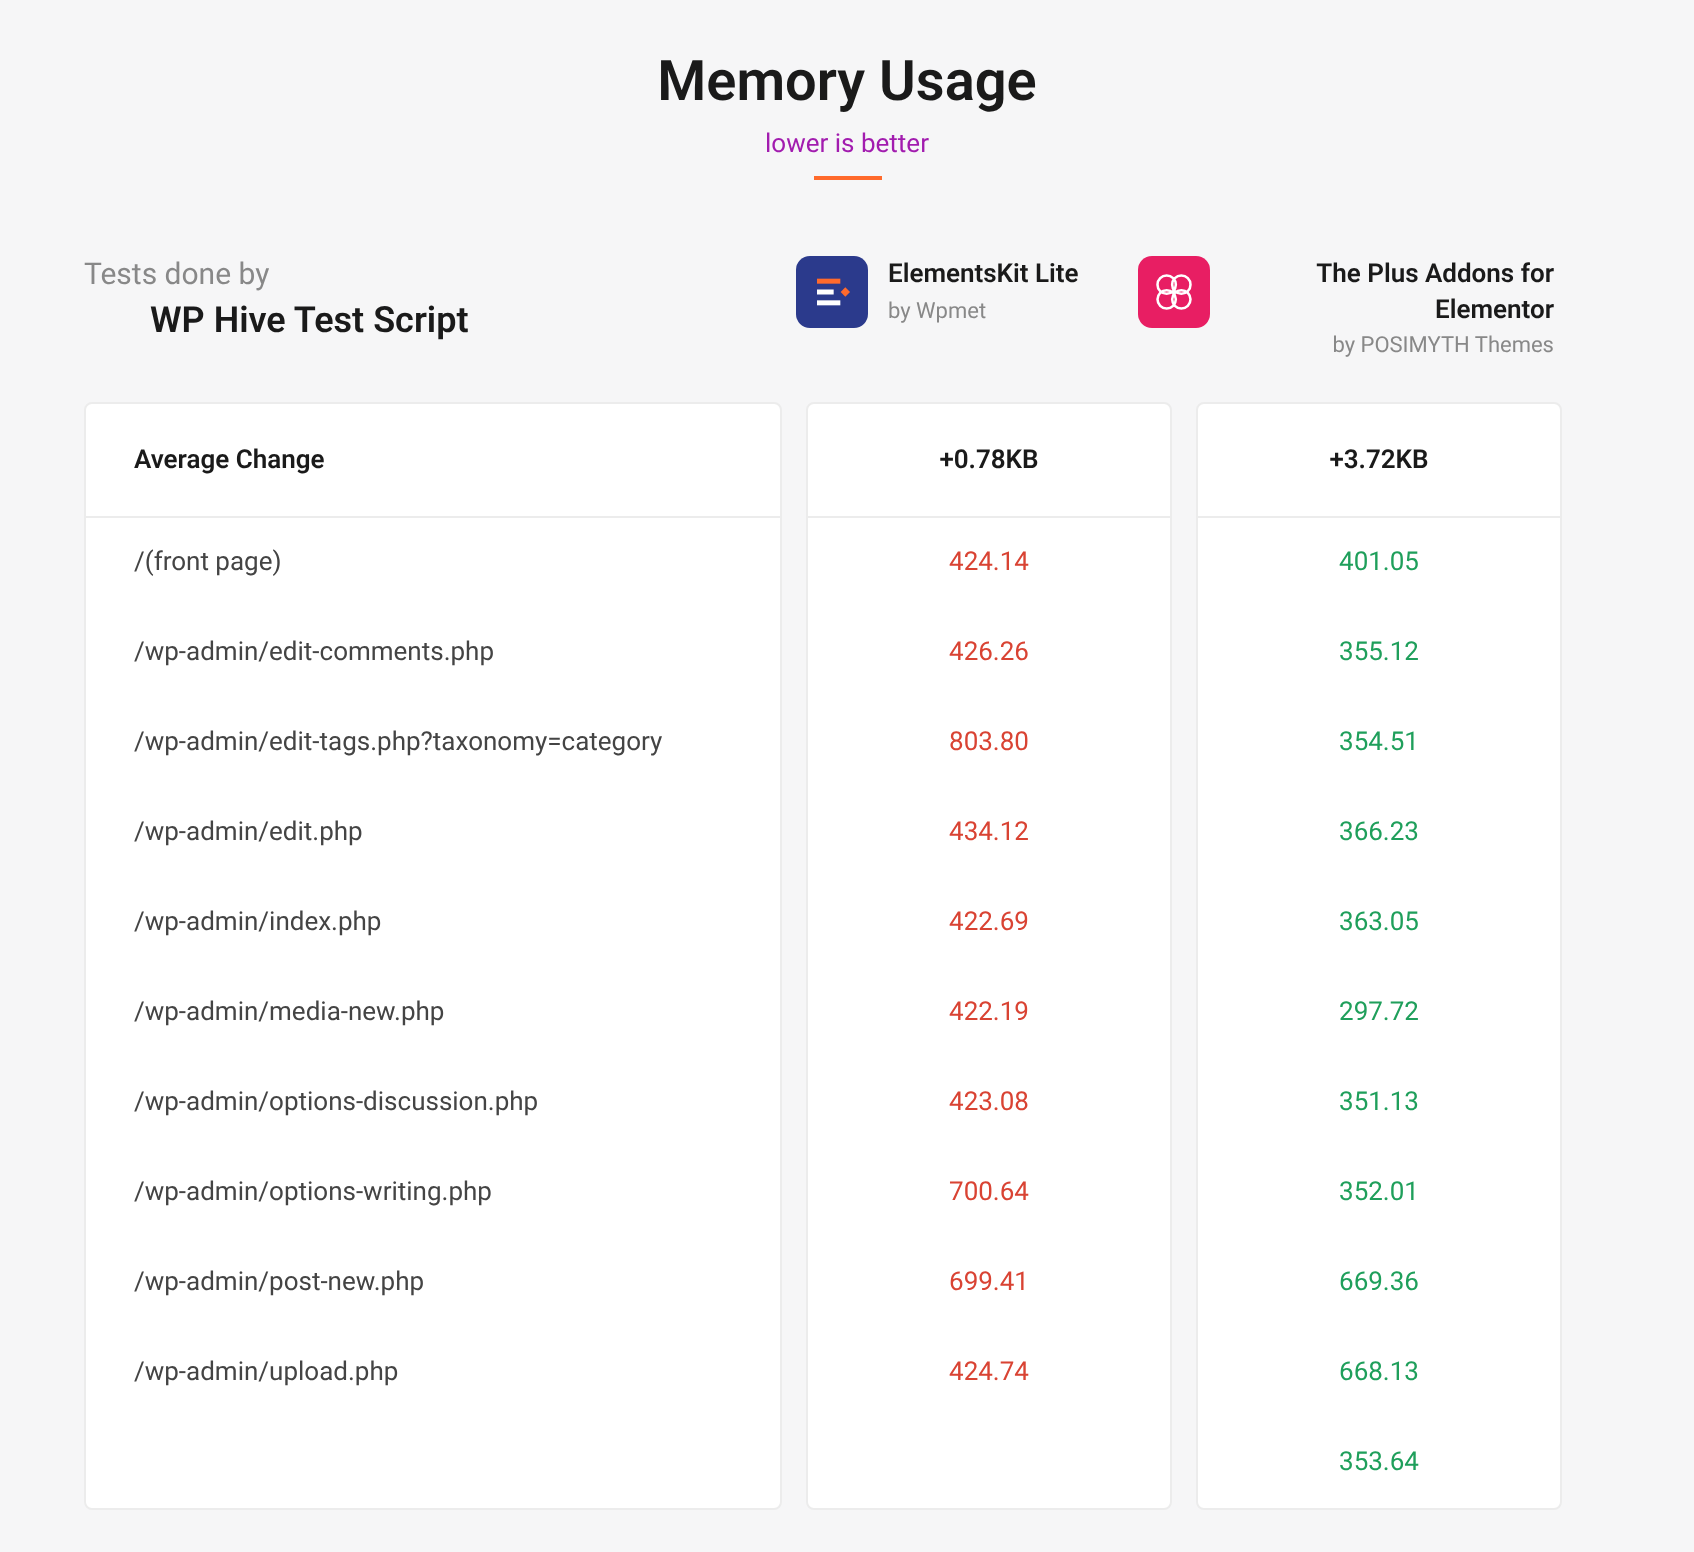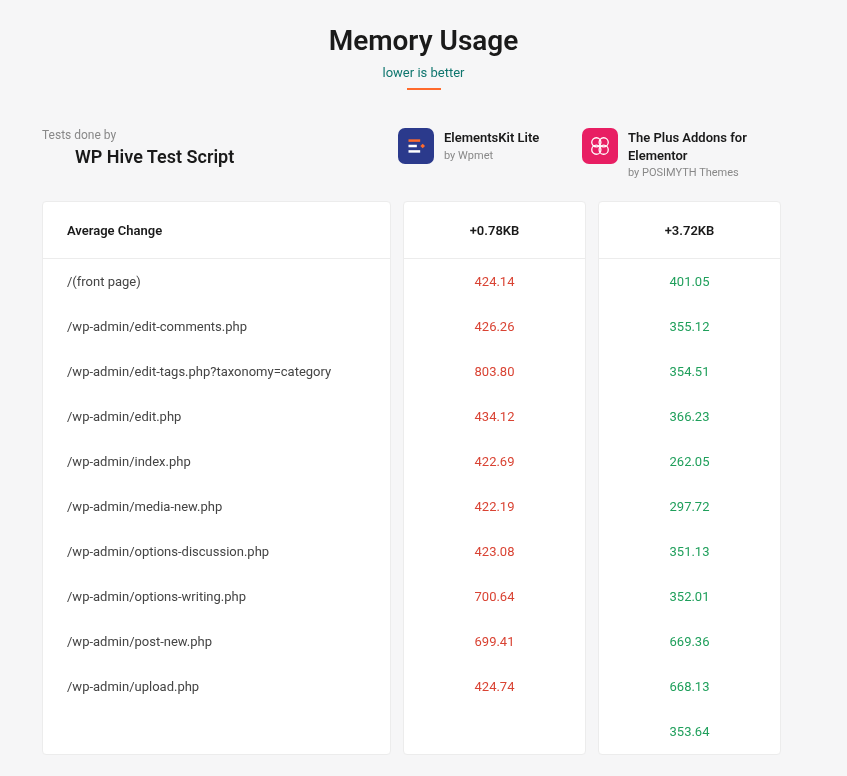--- a/index.html
+++ b/index.html
@@ -18,54 +18,54 @@
       padding: 24px 0 18px;
     }
     .title {
       font-size: 28px;
       font-weight: 600;
       color: #1a1a1a;
       margin-bottom: 8px;
     }
     .subtitle {
       font-size: 13px;
-      color: #0f766e;
+      color: #a21caf;
       margin-bottom: 8px;
     }
     .divider {
       width: 34px;
       height: 2px;
       background: #ff6a2c;
       margin: 0 auto;
     }
     .products-row {
       display: flex;
       padding: 20px 42px 22px;
       align-items: flex-start;
     }
     .tests-by {
       flex: 0 0 356px;
     }
     .tests-label {
-      font-size: 12px;
+      font-size: 15px;
       color: #888;
       margin-bottom: 4px;
     }
     .tests-name {
       font-size: 18px;
       font-weight: 600;
       color: #1a1a1a;
       margin-left: 33px;
     }
     .product {
       display: flex;
       align-items: flex-start;
     }
-    .product-1 { width: 184px; padding-right: 24px; }
-    .product-2 { width: 216px; padding-right: 8px; }
+    .product-1 { width: 171px; padding-right: 24px; }
+    .product-2 { width: 216px; padding-right: 8px; text-align: right; }
     .product-icon {
       width: 36px;
       height: 36px;
       border-radius: 7px;
       flex-shrink: 0;
       margin-right: 10px;
       display: flex;
       align-items: center;
       justify-content: center;
     }
@@ -202,21 +202,21 @@
       <div class="cell val-red">700.64</div>
       <div class="cell val-red">699.41</div>
       <div class="cell val-red">424.74</div>
     </div>
   <div class="col col-val" id="col-v2">
     <div class="cell-header">+3.72KB</div>
   <div class="cell val-green">401.05</div>
       <div class="cell val-green">355.12</div>
       <div class="cell val-green">354.51</div>
       <div class="cell val-green">366.23</div>
-      <div class="cell val-green">262.05</div>
+      <div class="cell val-green">363.05</div>
       <div class="cell val-green">297.72</div>
       <div class="cell val-green">351.13</div>
       <div class="cell val-green">352.01</div>
       <div class="cell val-green">669.36</div>
       <div class="cell val-green">668.13</div>
       <div class="cell val-green">353.64</div>
     </div>
 </div>
 
 </body></html>

